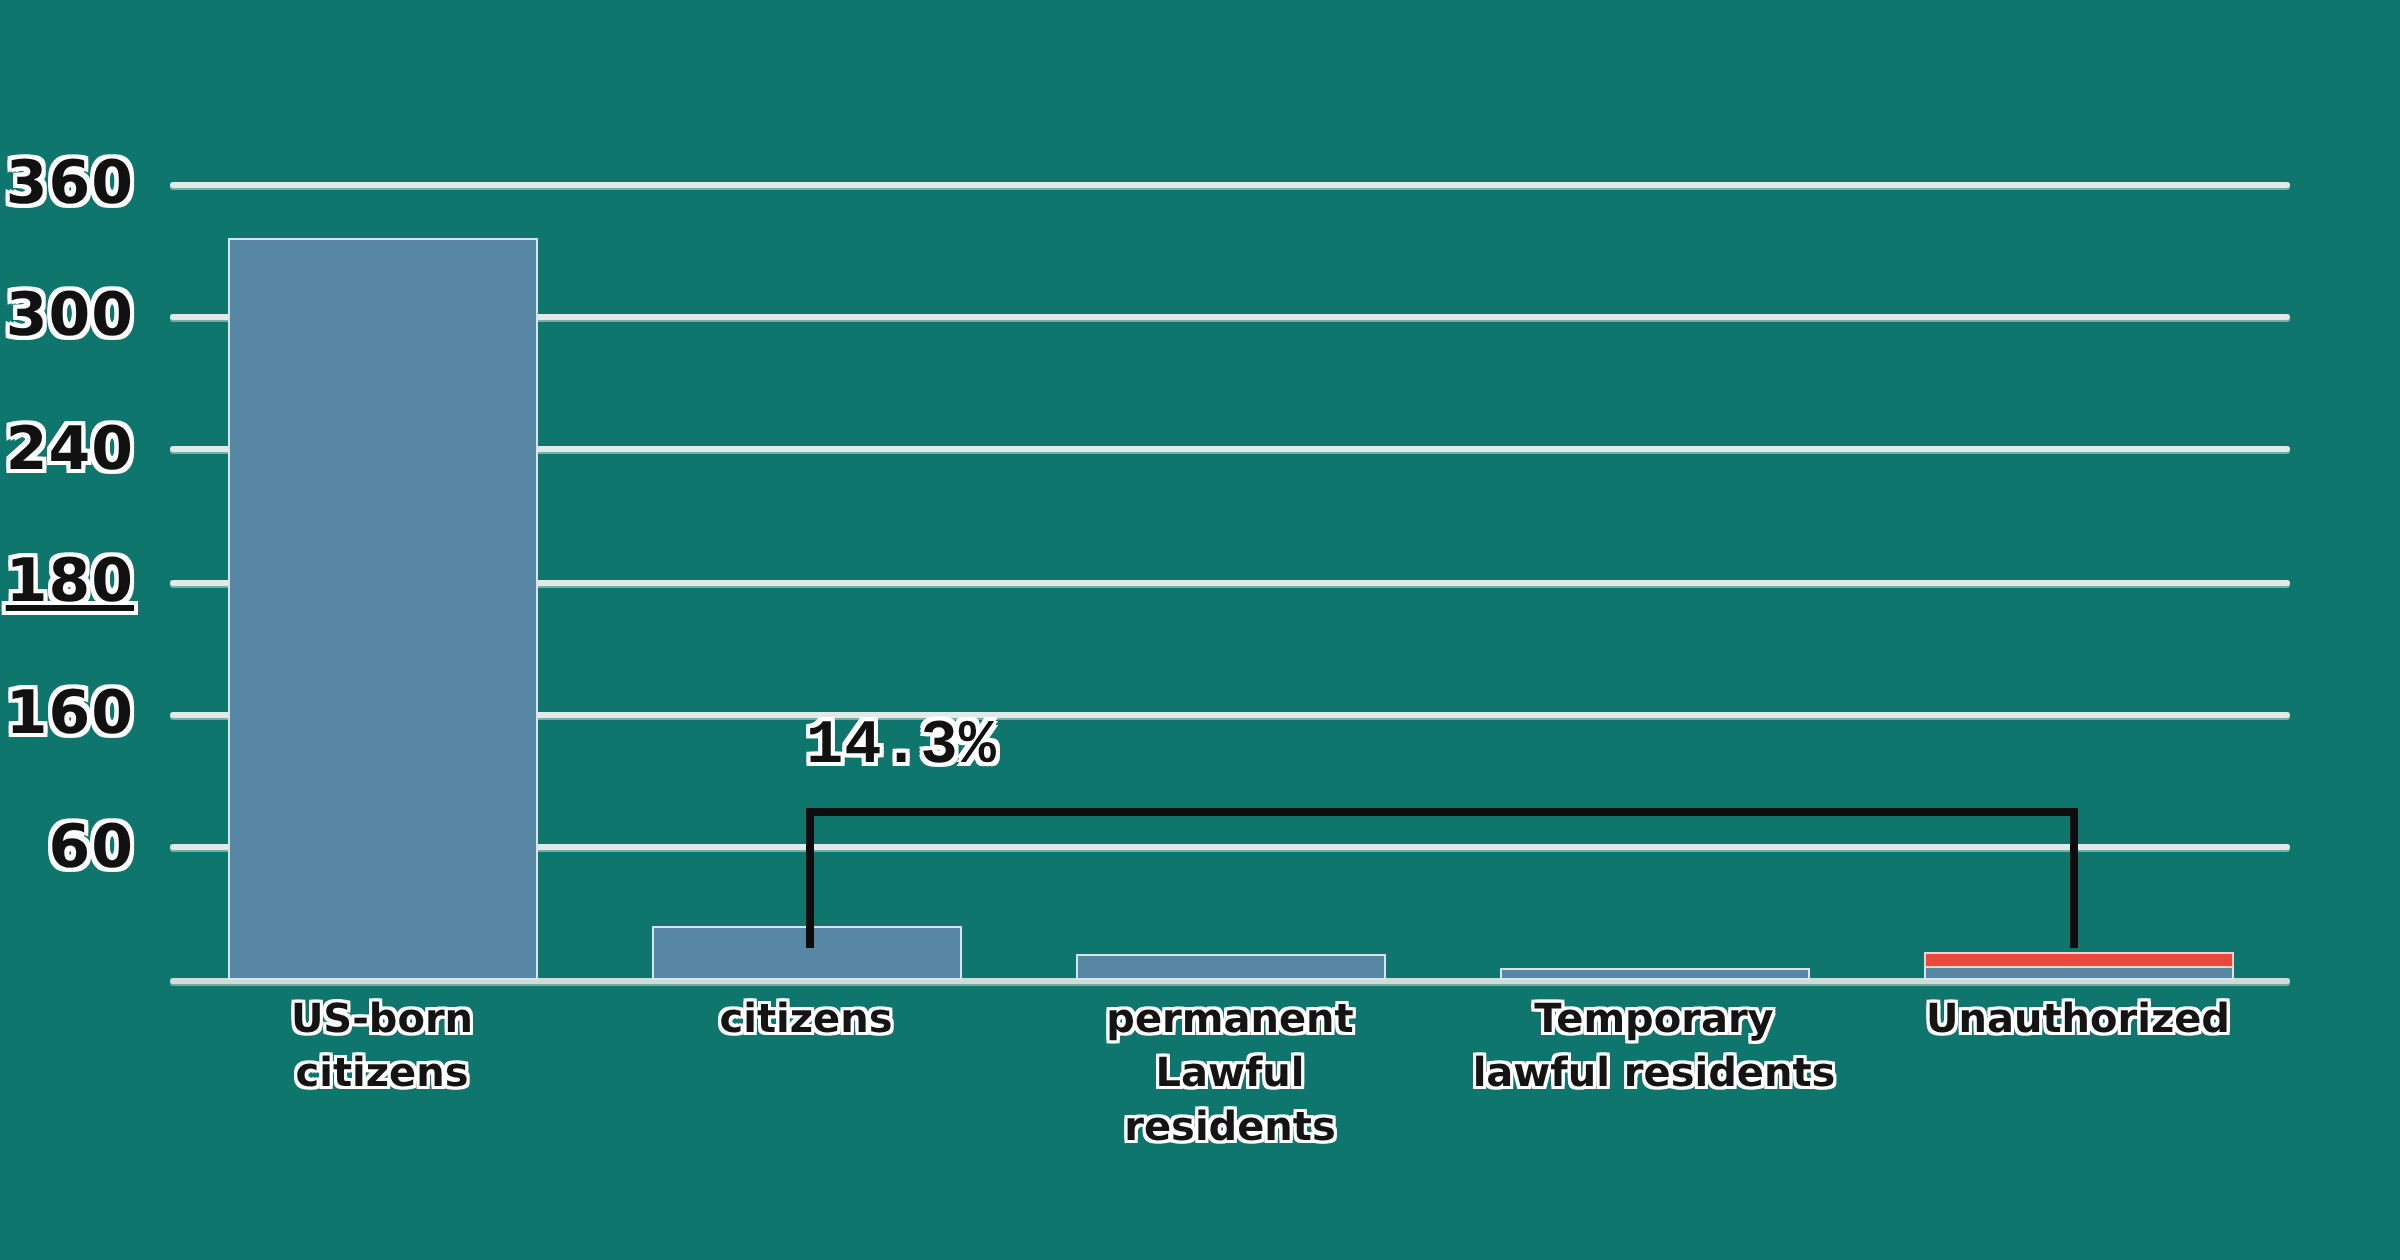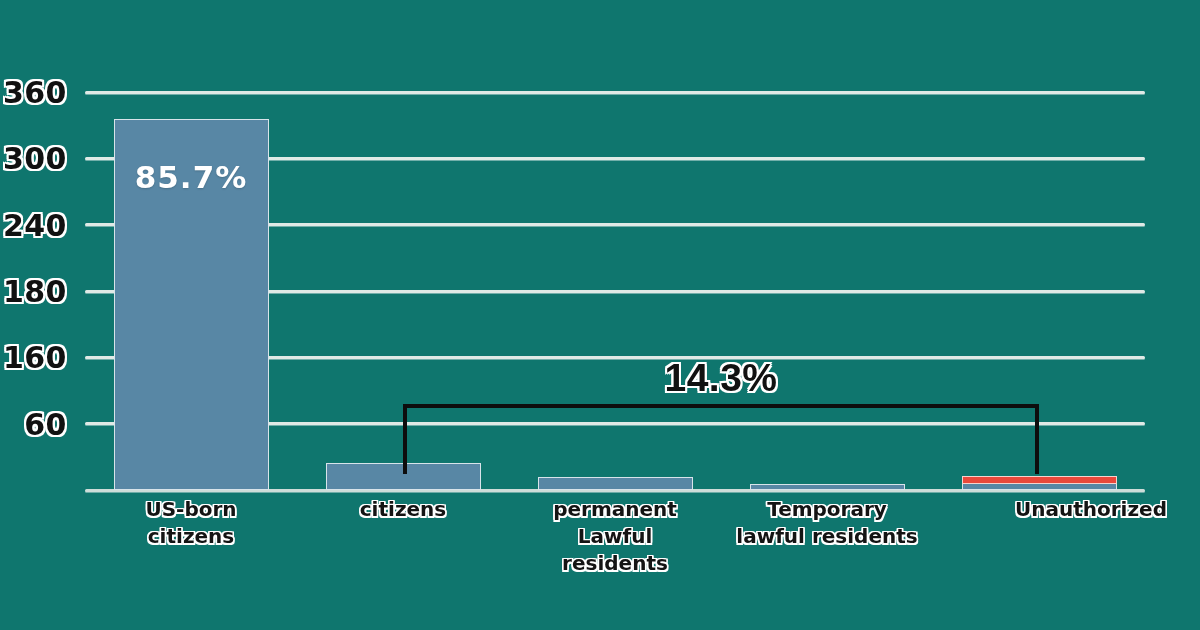--- a/index.html
+++ b/index.html
@@ -130,59 +130,57 @@
   .bracket {
     position: absolute;
     border-top: 4px solid #0d0d0d;
     border-left: 4px solid #0d0d0d;
     border-right: 4px solid #0d0d0d;
     box-sizing: border-box;
     background: transparent;
   }
   .bracket-label {
     position: absolute;
-    text-align: center;
-    font-size: 39px;
+    font-size: 31px;
     font-weight: 700;
     color: #111111;
     letter-spacing: 0.5px;
-    font-family: Liberation Sans, sans-serif;
+    font-family: Liberation Mono, monospace;
     text-shadow:
       -2px -2px 0 #ffffff,  2px -2px 0 #ffffff,
       -2px  2px 0 #ffffff,  2px  2px 0 #ffffff,
       -2px  0   0 #ffffff,  2px  0   0 #ffffff,
        0   -2px 0 #ffffff,  0    2px 0 #ffffff;
     white-space: nowrap;
   }
 </style>
 </head>
 <body>
 
 <div id="chart-root">
 
   <div class="y-axis" id="y-axis">
       <div class="y-tick" style="top: 22.1053px;">360</div>
       <div class="y-tick" style="top: 88.4211px; text-align: center;">300</div>
       <div class="y-tick" style="top: 154.737px;">240</div>
-      <div class="y-tick" style="top: 221.053px;">180</div>
+      <div class="y-tick" style="top: 221.053px; text-decoration: underline;">180</div>
       <div class="y-tick" style="top: 287.368px;">160</div>
       <div class="y-tick" style="top: 353.684px;">60</div>
     </div>
 
   <div class="plot-area" id="plot-area">
       <div class="gridline" style="top: 20.6053px;"></div>
       <div class="gridline" style="top: 86.9211px;"></div>
       <div class="gridline" style="top: 153.237px;"></div>
       <div class="gridline" style="top: 219.553px;"></div>
       <div class="gridline" style="top: 285.868px;"></div>
       <div class="gridline" style="top: 352.184px;"></div>
       <div class="gridline baseline" style="top: 418.5px;"></div>
       <div class="bar-wrap" style="left: 28.5px; width: 155px; height: 371.368px;">
         <div class="bar" style="height: 371.368px;"></div>
-        <div class="bar-value" style="top: 40px;">85.7%</div>
       </div>
       <div class="bar-wrap" style="left: 240.5px; width: 155px; height: 26.5263px;">
         <div class="bar" style="height: 26.5263px;"></div>
       </div>
       <div class="bar-wrap" style="left: 452.5px; width: 155px; height: 13.2632px;">
         <div class="bar" style="height: 13.2632px;"></div>
       </div>
       <div class="bar-wrap" style="left: 664.5px; width: 155px; height: 6px;">
         <div class="bar" style="height: 6px;"></div>
       </div>
@@ -204,18 +202,18 @@
       </div>
       <div class="cat-label" style="left: 509px; width: 212px;">
         <div>permanent</div>
         <div>Lawful</div>
         <div>residents</div>
       </div>
       <div class="cat-label" style="left: 721px; width: 212px;">
         <div>Temporary</div>
         <div>lawful residents</div>
       </div>
-      <div class="cat-label" style="left: 985px; width: 212px;">
+      <div class="cat-label" style="left: 933px; width: 212px;">
         <div>Unauthorized</div>
       </div>
     </div>
 
 </div>
 
 </body></html>

